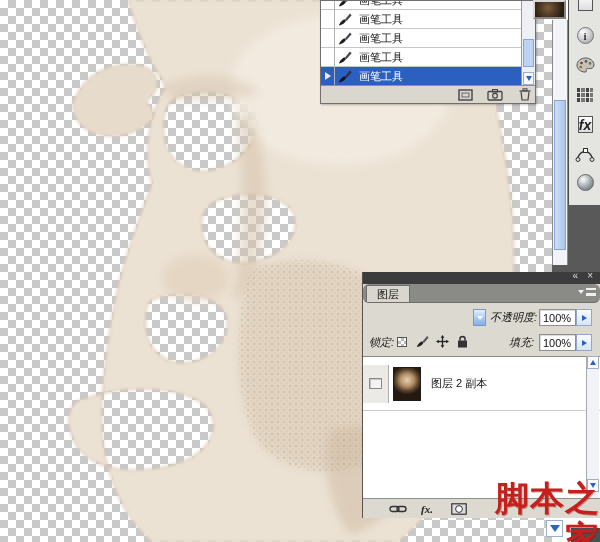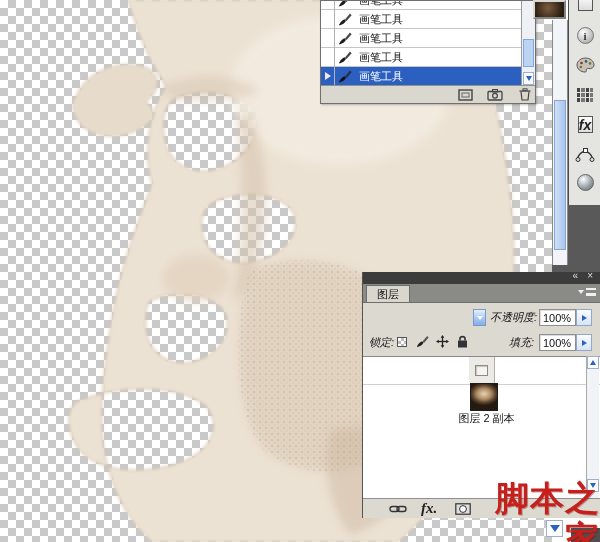--- a/index.html
+++ b/index.html
@@ -59,21 +59,21 @@
   .tri-r{width:0;height:0;border-top:3px solid transparent;border-bottom:3px solid transparent;border-left:5px solid #2a62c4;}
   .dock-thumb{position:absolute;left:533px;top:0;width:33px;height:19px;z-index:7;
      border:2px outset #d8d8d8;background:radial-gradient(circle at 45% 40%,#7a5c3e,#2a1d10 80%);}
   
   .layers{position:absolute;left:362px;top:272px;width:238px;height:246px;background:#dcd9d1;
      border-left:1px solid #555;z-index:8;}
   .lp-title{position:absolute;left:0;top:0;width:100%;height:12px;background:#3c3c3c;color:#eee;}
   .lp-title .glyph{position:absolute;top:-2px;font-size:10px;line-height:12px;color:#ddd;}
   .lp-collapse{right:22px;}
   .lp-close{right:7px;}
-  .lp-tabs{position:absolute;left:0;top:12px;width:100%;height:19px;background:#8a8a86;border-bottom:1px solid #6d6d6d;}
+  .lp-tabs{position:absolute;left:0;top:12px;width:100%;height:19px;background:#8a8a86;border-bottom:1px solid #6d6d6d;border-radius:6px;}
   .lp-tab{position:absolute;left:3px;bottom:0;height:17px;padding:0 10px;background:#d9d6cd;
      border:1px solid #6d6d6d;border-bottom:none;display:flex;align-items:center;}
   .lp-menu{position:absolute;right:4px;top:4px;display:flex;align-items:center;gap:2px;}
   .lp-menu .bars{width:10px;height:8px;border-top:2px solid #f0f0f0;border-bottom:2px solid #f0f0f0;background:linear-gradient(#8a8a86 3px,#f0f0f0 3px,#f0f0f0 5px,#8a8a86 5px);}
   .lp-menu .tri{width:0;height:0;border-left:3px solid transparent;border-right:3px solid transparent;border-top:4px solid #f0f0f0;}
   .lp-controls{position:absolute;left:0;top:31px;width:100%;height:53px;}
   .field{position:absolute;height:17px;background:#fff;border:1px solid #8f8f8f;
      box-shadow:inset 1px 1px 1px rgba(0,0,0,.15);display:flex;align-items:center;padding:0 3px;}
   .combo-btn{position:absolute;width:13px;height:17px;background:linear-gradient(#e6eefc,#aecbf5 50%,#86aeea);
      border:1px solid #7a98c8;display:flex;align-items:center;justify-content:center;}
@@ -81,21 +81,21 @@
   .spin-btn{position:absolute;width:16px;height:17px;background:linear-gradient(#fafcff,#d7e3f5);
      border:1px solid #93a8c6;display:flex;align-items:center;justify-content:center;}
   .lbl{position:absolute;line-height:17px;font-style:italic;}
   .lockico{position:absolute;top:31px;width:14px;height:15px;display:flex;align-items:center;justify-content:center;}
   .lk-checker{width:10px;height:10px;border:1px solid #555;
      background-image:linear-gradient(45deg,#bbb 25%,transparent 25%,transparent 75%,#bbb 75%),
                       linear-gradient(45deg,#bbb 25%,transparent 25%,transparent 75%,#bbb 75%);
      background-position:0 0,3px 3px;background-size:6px 6px;background-color:#fff;}
   
   .lp-list{position:absolute;left:0;top:84px;width:100%;height:142px;background:#fff;border-top:1px solid #888;overflow:hidden;}
-  .l-row{height:28px;display:flex;align-items:center;border-bottom:1px solid #cfcfcf;background:#fff;position:relative;flex-direction:column;}
+  .l-row{height:54px;display:flex;align-items:center;border-bottom:1px solid #cfcfcf;background:#fff;position:relative;}
   .l-row.sel{background:#2b5fc0;border-bottom-color:#2b5fc0;}
   .l-eye{width:26px;height:38px;border-right:1px solid #b0aea8;background:#eceae5;
      display:flex;align-items:center;justify-content:center;flex:0 0 26px;}
   .l-row.sel .l-eye{background:#d7d4cd;}
   .eye-well{width:13px;height:11px;border:1px solid #8a8a8a;background:#f6f4f0;box-shadow:inset 1px 1px 1px rgba(0,0,0,.2);}
   .l-thumb{width:28px;height:34px;border:1px solid #1c1c1c;margin-left:4px;flex:0 0 28px;}
   .thumb-photo{background:radial-gradient(ellipse 60% 45% at 50% 38%,#e6d2b4 0%,#b08e66 45%,#59432c 75%,#241a10 100%);}
   .thumb-trans{background-color:#fff;
      background-image:linear-gradient(45deg,#ccc 25%,transparent 25%,transparent 75%,#ccc 75%),
                       linear-gradient(45deg,#ccc 25%,transparent 25%,transparent 75%,#ccc 75%);
@@ -104,21 +104,21 @@
   .l-mask{width:30px;height:36px;background:radial-gradient(ellipse 38% 52% at 48% 45%,#fff 52%,#000 60%);
      border:1px solid #000;box-shadow:0 0 0 2px #fff,0 0 0 3px #666;margin-left:2px;flex:0 0 30px;}
   .l-name{padding-left:10px;color:#111;white-space:nowrap;}
   .l-row.sel .l-name{color:#f4f4f4;}
   .lp-scroll{position:absolute;right:1px;top:84px;width:13px;height:142px;background:#f1f3f6;border-left:1px solid #a9a9a9;}
   .lp-sbtn{position:absolute;left:0px;width:12px;height:13px;background:#fdfdfd;border:1px solid #9ab0cc;
      display:flex;align-items:center;justify-content:center;}
   .lp-bar{position:absolute;left:0;bottom:0;width:100%;height:20px;background:#dcd9d1;border-top:1px solid #8f8f8f;
      display:flex;align-items:center;}
   .bb-ico{margin-left:14px;display:flex;align-items:center;justify-content:center;color:#222;}
-  .fx-text{font-style:italic;font-weight:bold;font-size:15px;font-family:"Liberation Serif",serif;}
+  .fx-text{font-style:italic;font-weight:bold;font-size:11px;font-family:"Liberation Serif",serif;}
   
   .wm{position:absolute;right:0px;top:478px;width:132px;text-align:right;z-index:12;pointer-events:none;}
   .wm-title{font-family:"DejaVu Serif","Liberation Serif",serif;font-weight:bold;font-size:34px;line-height:40px;
      color:#c5201c;letter-spacing:1px;text-shadow:1px 1px 0 rgba(120,0,0,.35);}
   .corner-dark{position:absolute;left:571px;top:528px;width:29px;height:14px;background:#4f4f4f;z-index:10;}
   .mini-down{position:absolute;left:546px;top:520px;width:17px;height:17px;background:#fff;border:1px solid #9ab0cc;
      display:flex;align-items:center;justify-content:center;z-index:11;}
   .mini-down .t{width:0;height:0;border-left:5px solid transparent;border-right:5px solid transparent;border-top:7px solid #2a62c4;}
 </style>
 </head>

